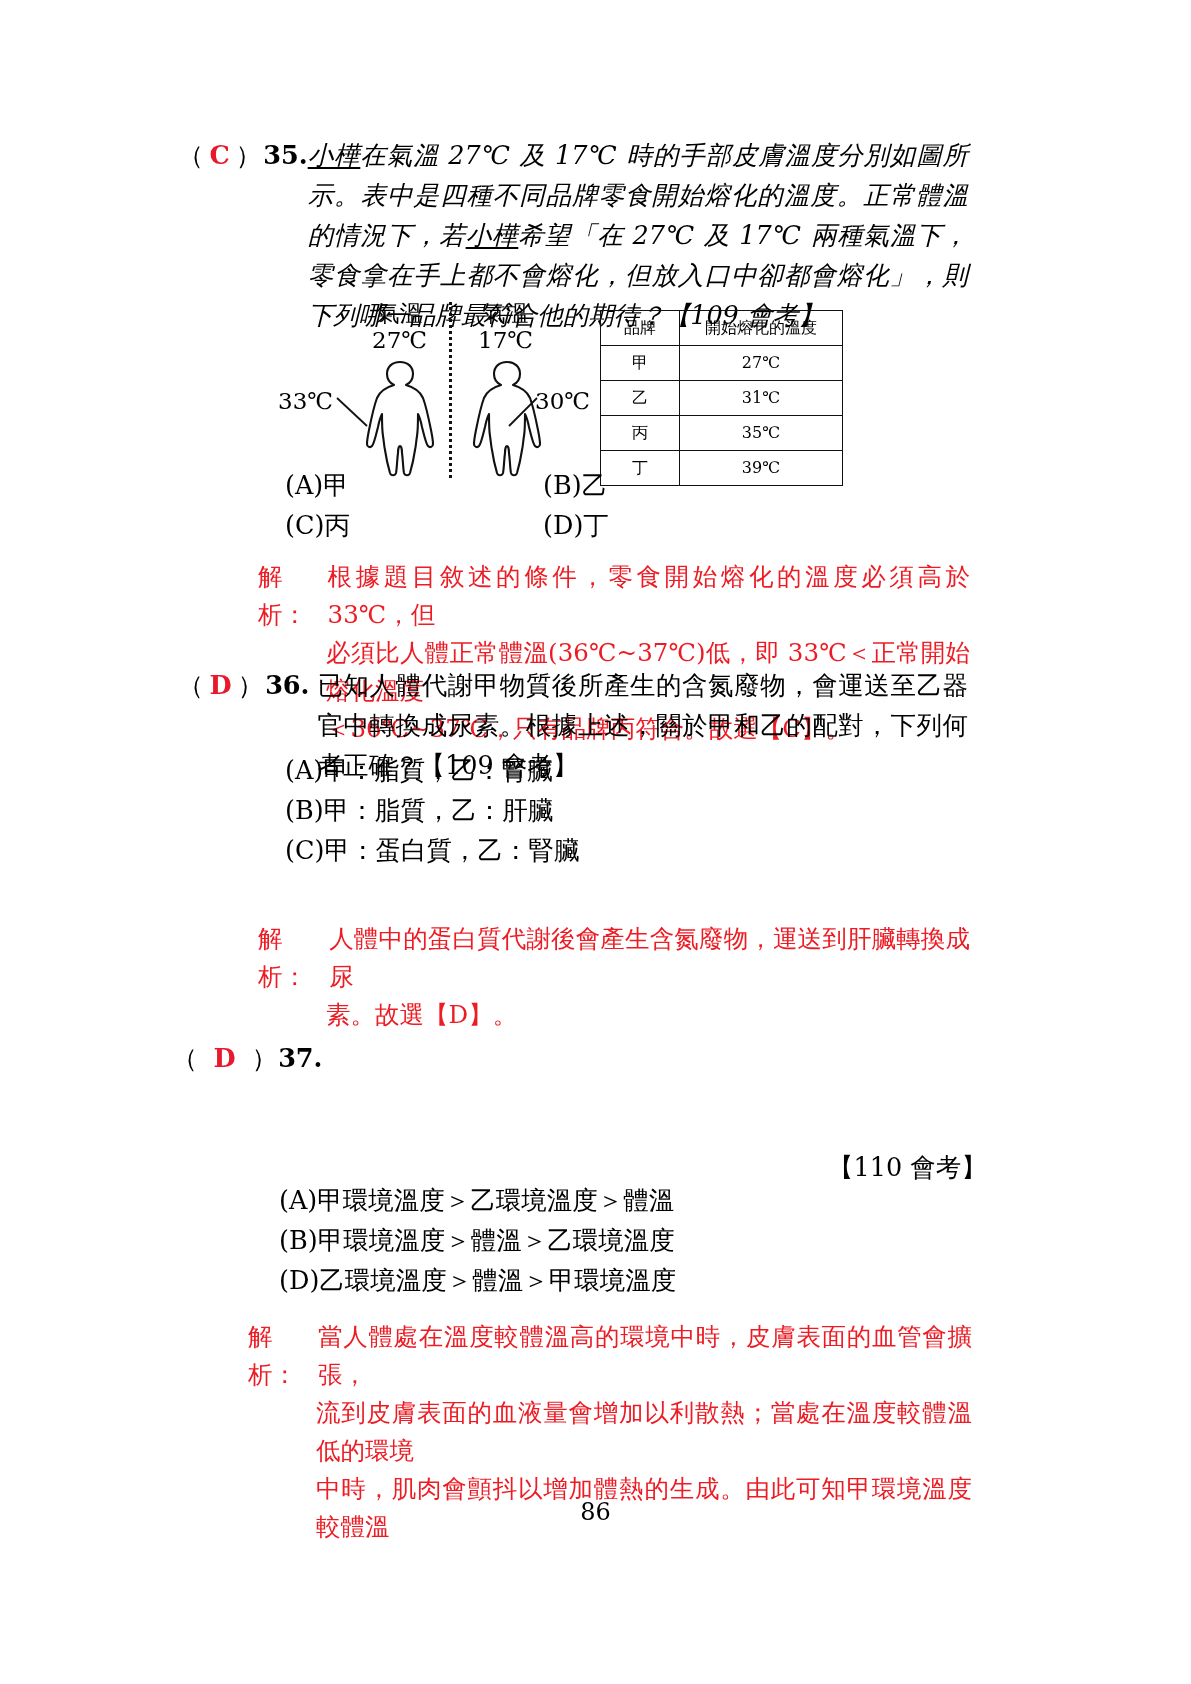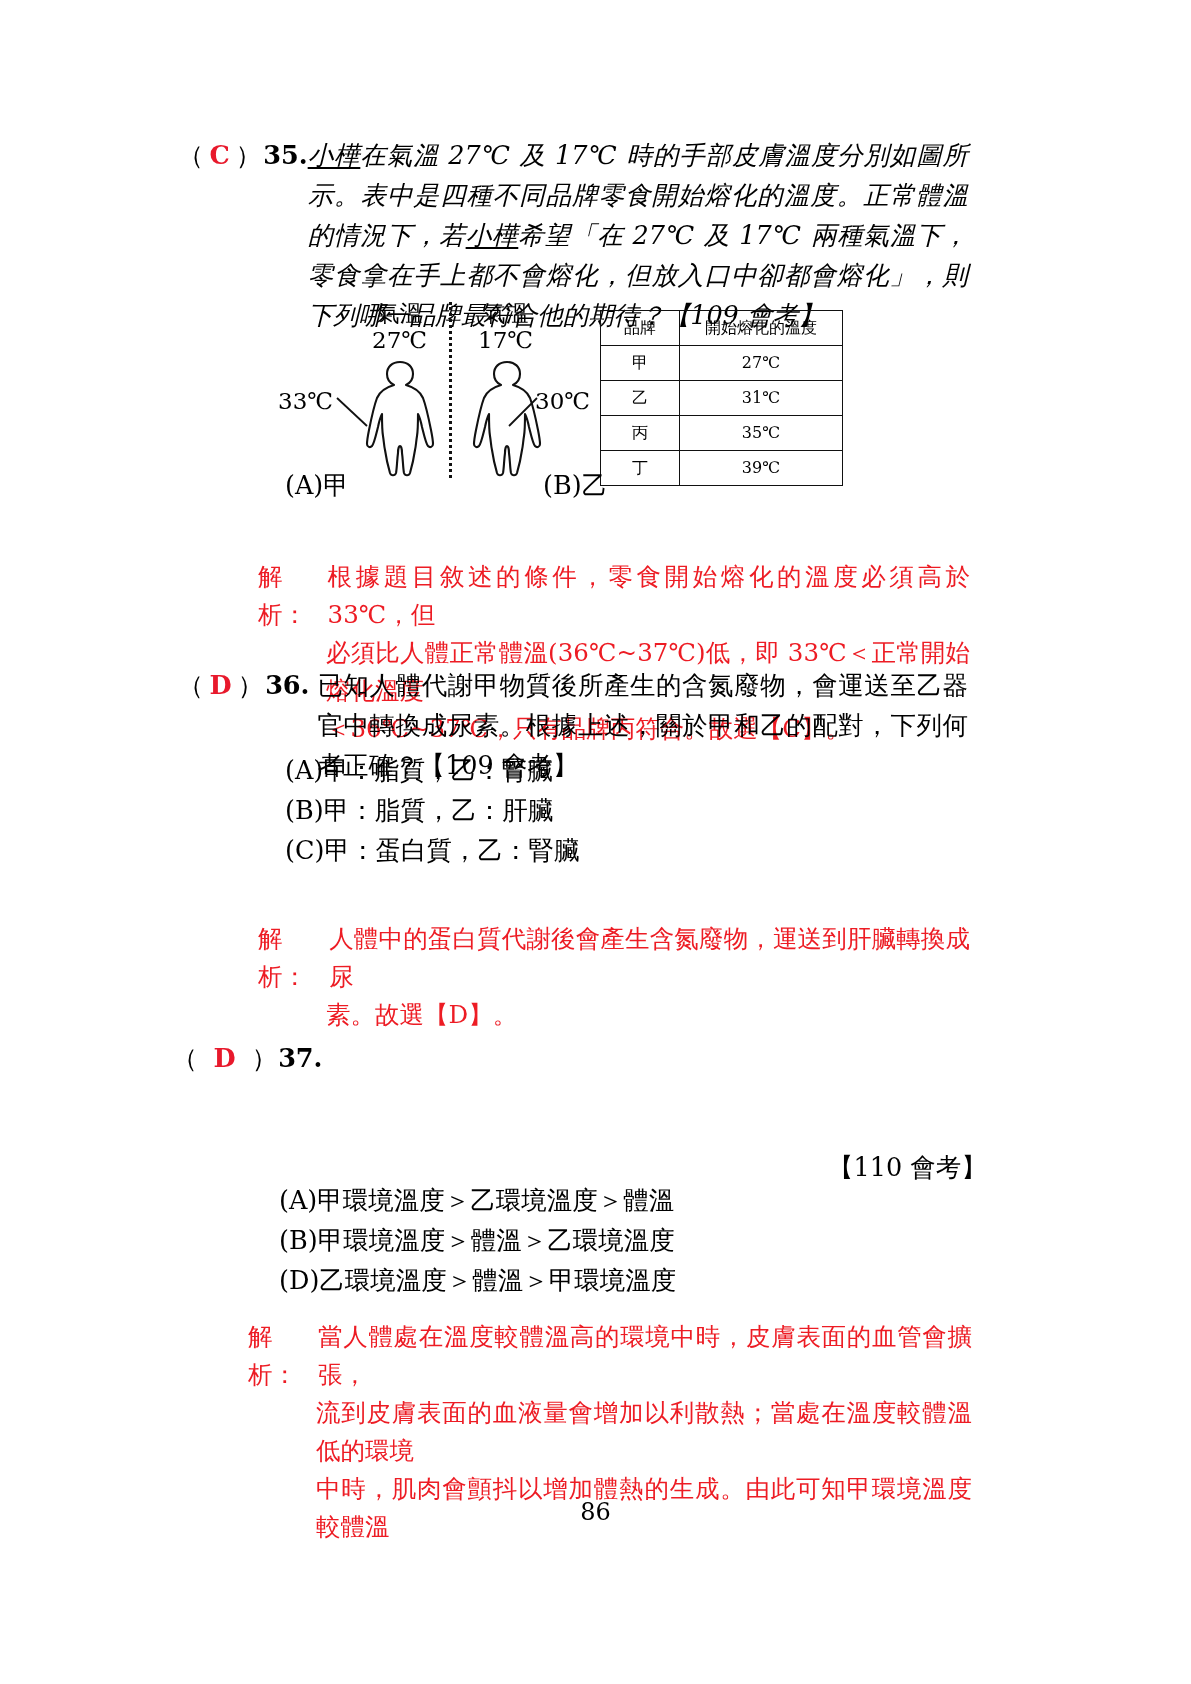--- a/index.html
+++ b/index.html
@@ -212,20 +212,28 @@
 
   <div style="position:absolute; left:285px; top:465px; width:620px;">
     <div style="display:flex;">
       <div class="opt" style="width:258px;">
         <span>(A)</span><span>甲</span>
       </div>
       <div class="opt">
         <span>(B)</span><span>乙</span>
       </div>
     </div>
+    <div style="display:flex;">
+      <div class="opt" style="width:258px;">
+        <span>(C)</span><span>丙</span>
+      </div>
+      <div class="opt">
+        <span>(D)</span><span>丁</span>
+      </div>
+    </div>
   </div>
 
   <div style="position:absolute; left:258px; top:558px; width:712px;">
     <div class="exp" style="display:flex;">
       <span>解析：</span>
       <span>根據題目敘述的條件，零食開始熔化的溫度必須高於 33℃，但</span>
     </div>
     <div class="exp" style="padding-left:68px;">必須比人體正常體溫(36℃~37℃)低，即 33℃＜正常開始熔化溫度</div>
     <div class="exp" style="padding-left:68px;">
       <span>＜36℃~37℃，只有品牌丙符合。故選【C】。</span>

